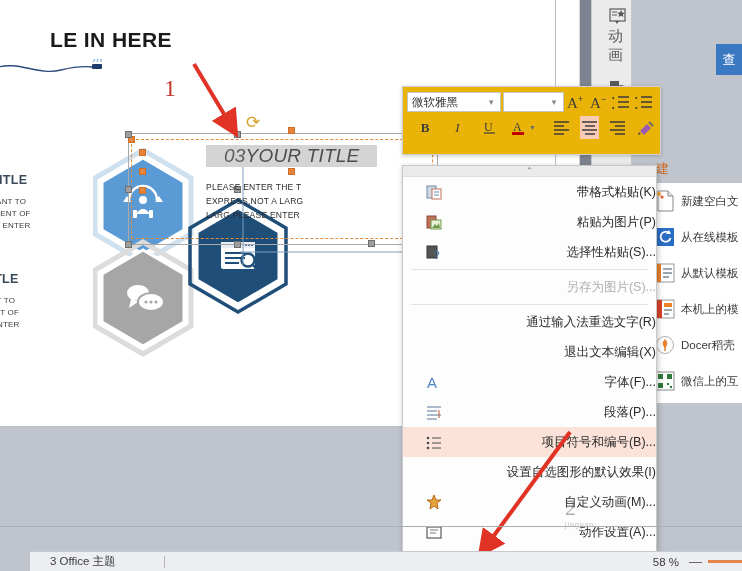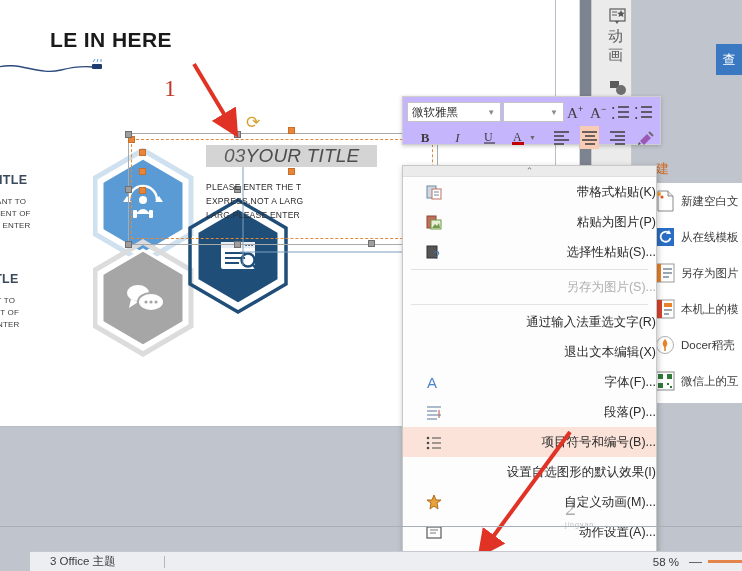--- a/index.html
+++ b/index.html
@@ -97,22 +97,22 @@
   }
 
   
   .docpanel { position:absolute; left:655px; top:183px; width:87px; height:220px; background:#fff;}
   .docrow { display:flex; align-items:center; height:36px; overflow:hidden; }
   .docrow .dicon { width:20px; height:22px; flex:0 0 20px; margin-right:6px; }
   .docrow .dlabel { font-size:11.5px; color:#3a3a3a; white-space:nowrap; }
 
   
   .fmtbar {
-    position:absolute; left:402px; top:96px; width:259px; height:49px;
-    background:#c4b5fd; border:1px solid #cfcfcf; box-shadow:0 1px 4px rgba(0,0,0,.22);
+    position:absolute; left:402px; top:86px; width:259px; height:69px;
+    background:#eab308; border:1px solid #cfcfcf; box-shadow:0 1px 4px rgba(0,0,0,.22);
   }
   .fmtrow1 { display:flex; align-items:center; height:27px; padding:3px 4px 0 4px; }
   .fmtrow2 { display:flex; align-items:center; height:27px; padding:0 4px; }
   .combo {
     height:20px; border:1px solid #c4c4c4; background:#fff;
     display:flex; align-items:center; font-size:11.5px; color:#333; padding:0 2px 0 4px;
   }
   .combo .caret { margin-left:auto; color:#8a8a8a; font-size:8px; padding-right:3px;}
   .combo.c1 { width:98px; }
   .combo.c2 { width:63px; margin-left:2px;}
@@ -328,21 +328,21 @@
         <polygon points="14,4 16,8 11,8" fill="#fff"></polygon>
       </svg>
       <span class="dlabel">从在线模板</span>
     </div>
     <div class="docrow">
       <svg class="dicon" viewBox="0 0 20 22">
         <rect x="1" y="2" width="18" height="18" fill="#fff" stroke="#9a9a9a"></rect>
         <rect x="1" y="2" width="5" height="18" fill="#e8822b"></rect>
         <path d="M8 7 h9 M8 11 h9 M8 15 h6" stroke="#7a8a99" stroke-width="1.4"></path>
       </svg>
-      <span class="dlabel">另存为图片</span>
+      <span class="dlabel">从默认模板</span>
     </div>
     <div class="docrow">
       <svg class="dicon" viewBox="0 0 20 22">
         <rect x="1" y="2" width="18" height="18" fill="#fff" stroke="#9a9a9a"></rect>
         <rect x="1" y="2" width="6" height="18" fill="#d9432a"></rect>
         <rect x="9" y="5" width="8" height="4" fill="#e8822b"></rect>
         <path d="M9 12 h8 M9 16 h5" stroke="#7a8a99" stroke-width="1.4"></path>
       </svg>
       <span class="dlabel">本机上的模</span>
     </div>

